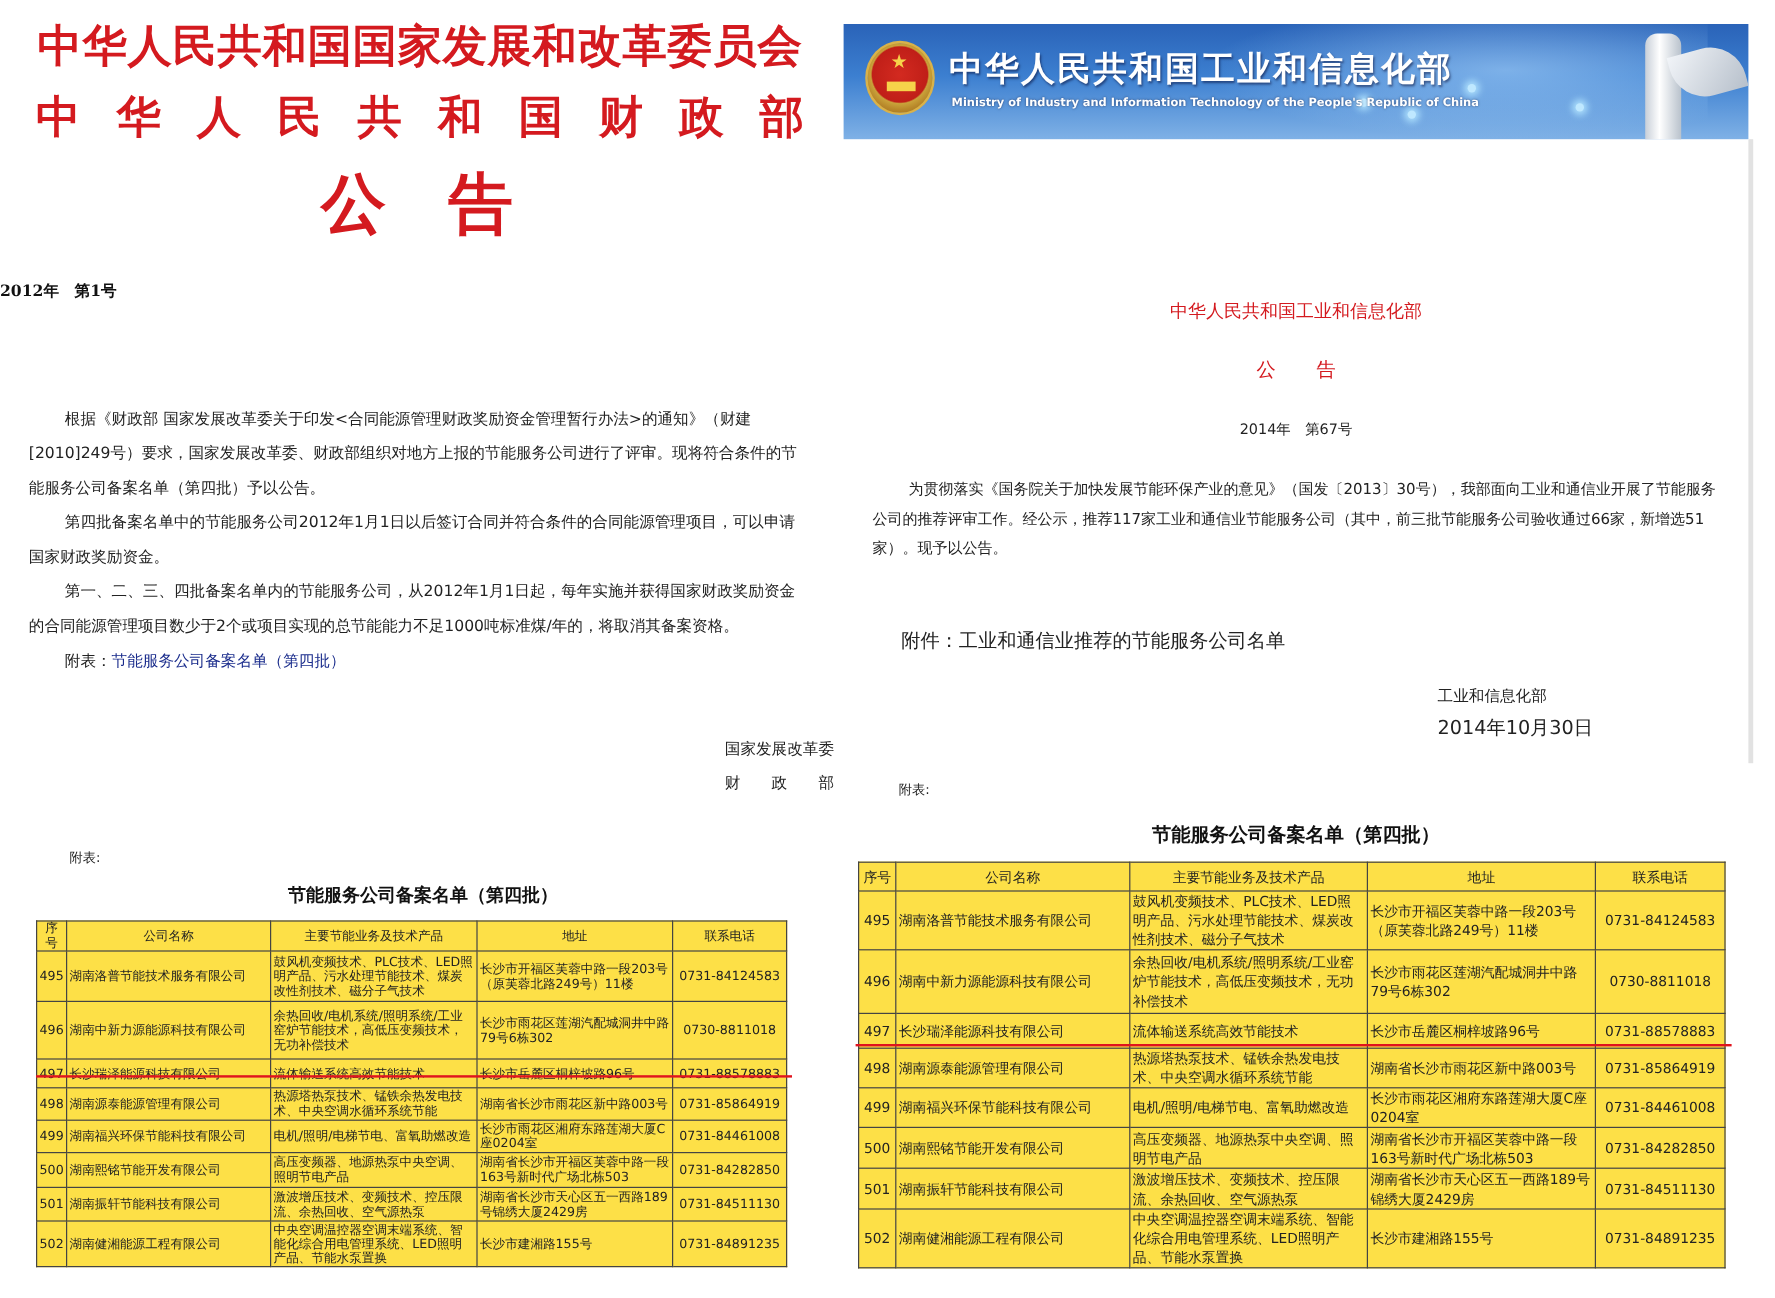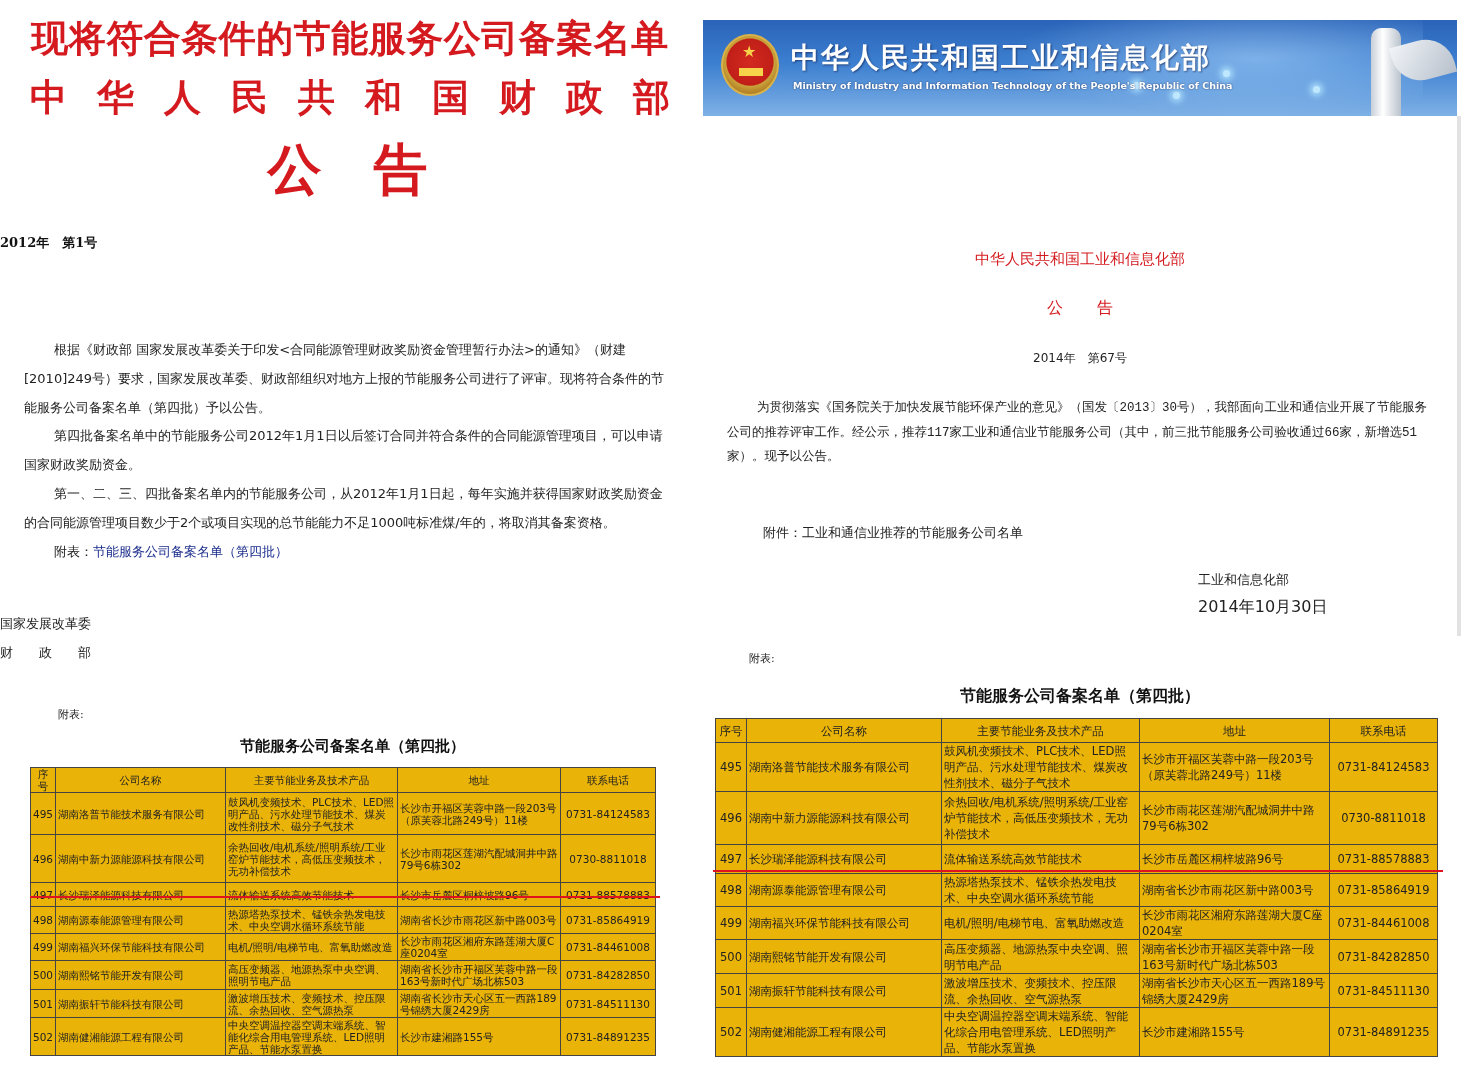--- a/index.html
+++ b/index.html
@@ -20,26 +20,26 @@
     position: absolute; left: 0; width: 695px; top: 138px; text-align: center;
     color: #d41a1f; font-family: "DejaVu Serif", "Liberation Serif", serif; font-weight: bold;
     font-size: 54px; line-height: 62px; letter-spacing: 52px; padding-left: 52px;
   }
   .l-docnum { position: absolute; left: 0; width: 695px; top: 234px; 
     font-family: "DejaVu Serif", "Liberation Serif", serif; font-weight: bold; font-size: 13px; color: #111; }
   .l-body { position: absolute; left: 24px; top: 336px; width: 650px; font-size: 13px; line-height: 28.8px; color: #222; }
   .l-body p { text-indent: 30px; }
   .l-body .attach { text-indent: 30px; }
   .link-blue { color: #1a2c8c; }
-  .l-sign { position: absolute; left: 0; width: 695px; text-align: left; font-size: 13px; color: #222; }
+  .l-sign { position: absolute; left: 0; width: 695px; text-align: right; font-size: 13px; color: #222; }
   .l-fubiao { position: absolute; left: 58px; top: 707px; font-size: 11px; color: #222; }
   .l-tabletitle { position: absolute; left: 0; width: 705px; top: 737px; text-align: center;
     font-family: "DejaVu Serif", "Liberation Serif", serif; font-weight: bold; font-size: 15px; color: #111; }
 
-  table.reg { position: absolute; border-collapse: collapse; table-layout: fixed; background: #eab308; }
+  table.reg { position: absolute; border-collapse: collapse; table-layout: fixed; background: #fde047; }
   table.reg td, table.reg th { border: 1px solid #444; vertical-align: middle; font-weight: normal; color: #222; overflow: hidden; }
   table.reg th { text-align: center; }
   table.reg td.num, table.reg td.tel { text-align: center; }
   table.reg td.txt { text-align: left; }
 
   .l-table { left: 30px; top: 767px; width: 625px; font-size: 10.5px; line-height: 12px; }
   .l-table td, .l-table th { padding: 0 2px; }
 
   .redline { position: absolute; height: 2px; background: #e0141e; }
 
@@ -69,36 +69,36 @@
   .r-title { position: absolute; left: 0; width: 754px; top: 155px; text-align: center;
     font-family: "DejaVu Serif", "Liberation Serif", serif; font-size: 22px; line-height: 30px; color: #222; }
   .r-meta { position: absolute; left: 3px; top: 195px; width: 738px; height: 26px; border: 1px dashed #c9c9c9;
     text-align: center; font-size: 10.5px; line-height: 24px; color: #c0191f; }
   .r-meta a { color: #1a2fb8; text-decoration: underline; margin: 0 2px; }
   .r-org { position: absolute; left: 0; width: 754px; top: 250px; text-align: center; font-size: 15px; color: #d41a1f; }
   .r-gonggao { position: absolute; left: 0; width: 754px; top: 298px; text-align: center; font-size: 16px; color: #d41a1f;
     letter-spacing: 34px; padding-left: 34px; }
   .r-docnum { position: absolute; left: 0; width: 754px; top: 350px; text-align: center; font-size: 12px; color: #222; }
   .r-body { position: absolute; left: 24px; top: 396px; width: 712px; font-size: 12.5px; line-height: 24.5px; color: #222; }
-  .r-body p { text-indent: 30px; font-family: Liberation Mono, monospace; }
-  .r-attach { position: absolute; left: 60px; top: 524px; font-size: 13px; color: #222; }
+  .r-body p { text-indent: 30px; }
+  .r-attach { position: absolute; left: 48px; top: 524px; font-size: 16px; color: #222; }
   .r-sign1 { position: absolute; left: 495px; top: 571px; font-size: 13px; color: #222; }
   .r-sign2 { position: absolute; left: 495px; top: 597px; font-size: 16px; color: #222; }
   .r-fubiao { position: absolute; left: 46px; top: 651px; font-size: 11px; color: #222; }
   .r-tabletitle { position: absolute; left: 0; width: 754px; top: 686px; text-align: center;
     font-family: "DejaVu Serif", "Liberation Serif", serif; font-weight: bold; font-size: 16px; color: #111; }
 
   .r-table { left: 12px; top: 718px; width: 722px; font-size: 11.5px; line-height: 16px; }
   .r-table td, .r-table th { padding: 0 2px; }
 </style>
 </head>
 <body>
 
 <div class="left">
-  <div class="l-title1">现将符合条件的节能服务公司备案名单</div>
+  <div class="l-title1">中华人民共和国国家发展和改革委员会</div>
   <div class="l-title2">
     <span>中</span>
     <span>华</span>
     <span>人</span>
     <span>民</span>
     <span>共</span>
     <span>和</span>
     <span>国</span>
     <span>财</span>
     <span>政</span>

